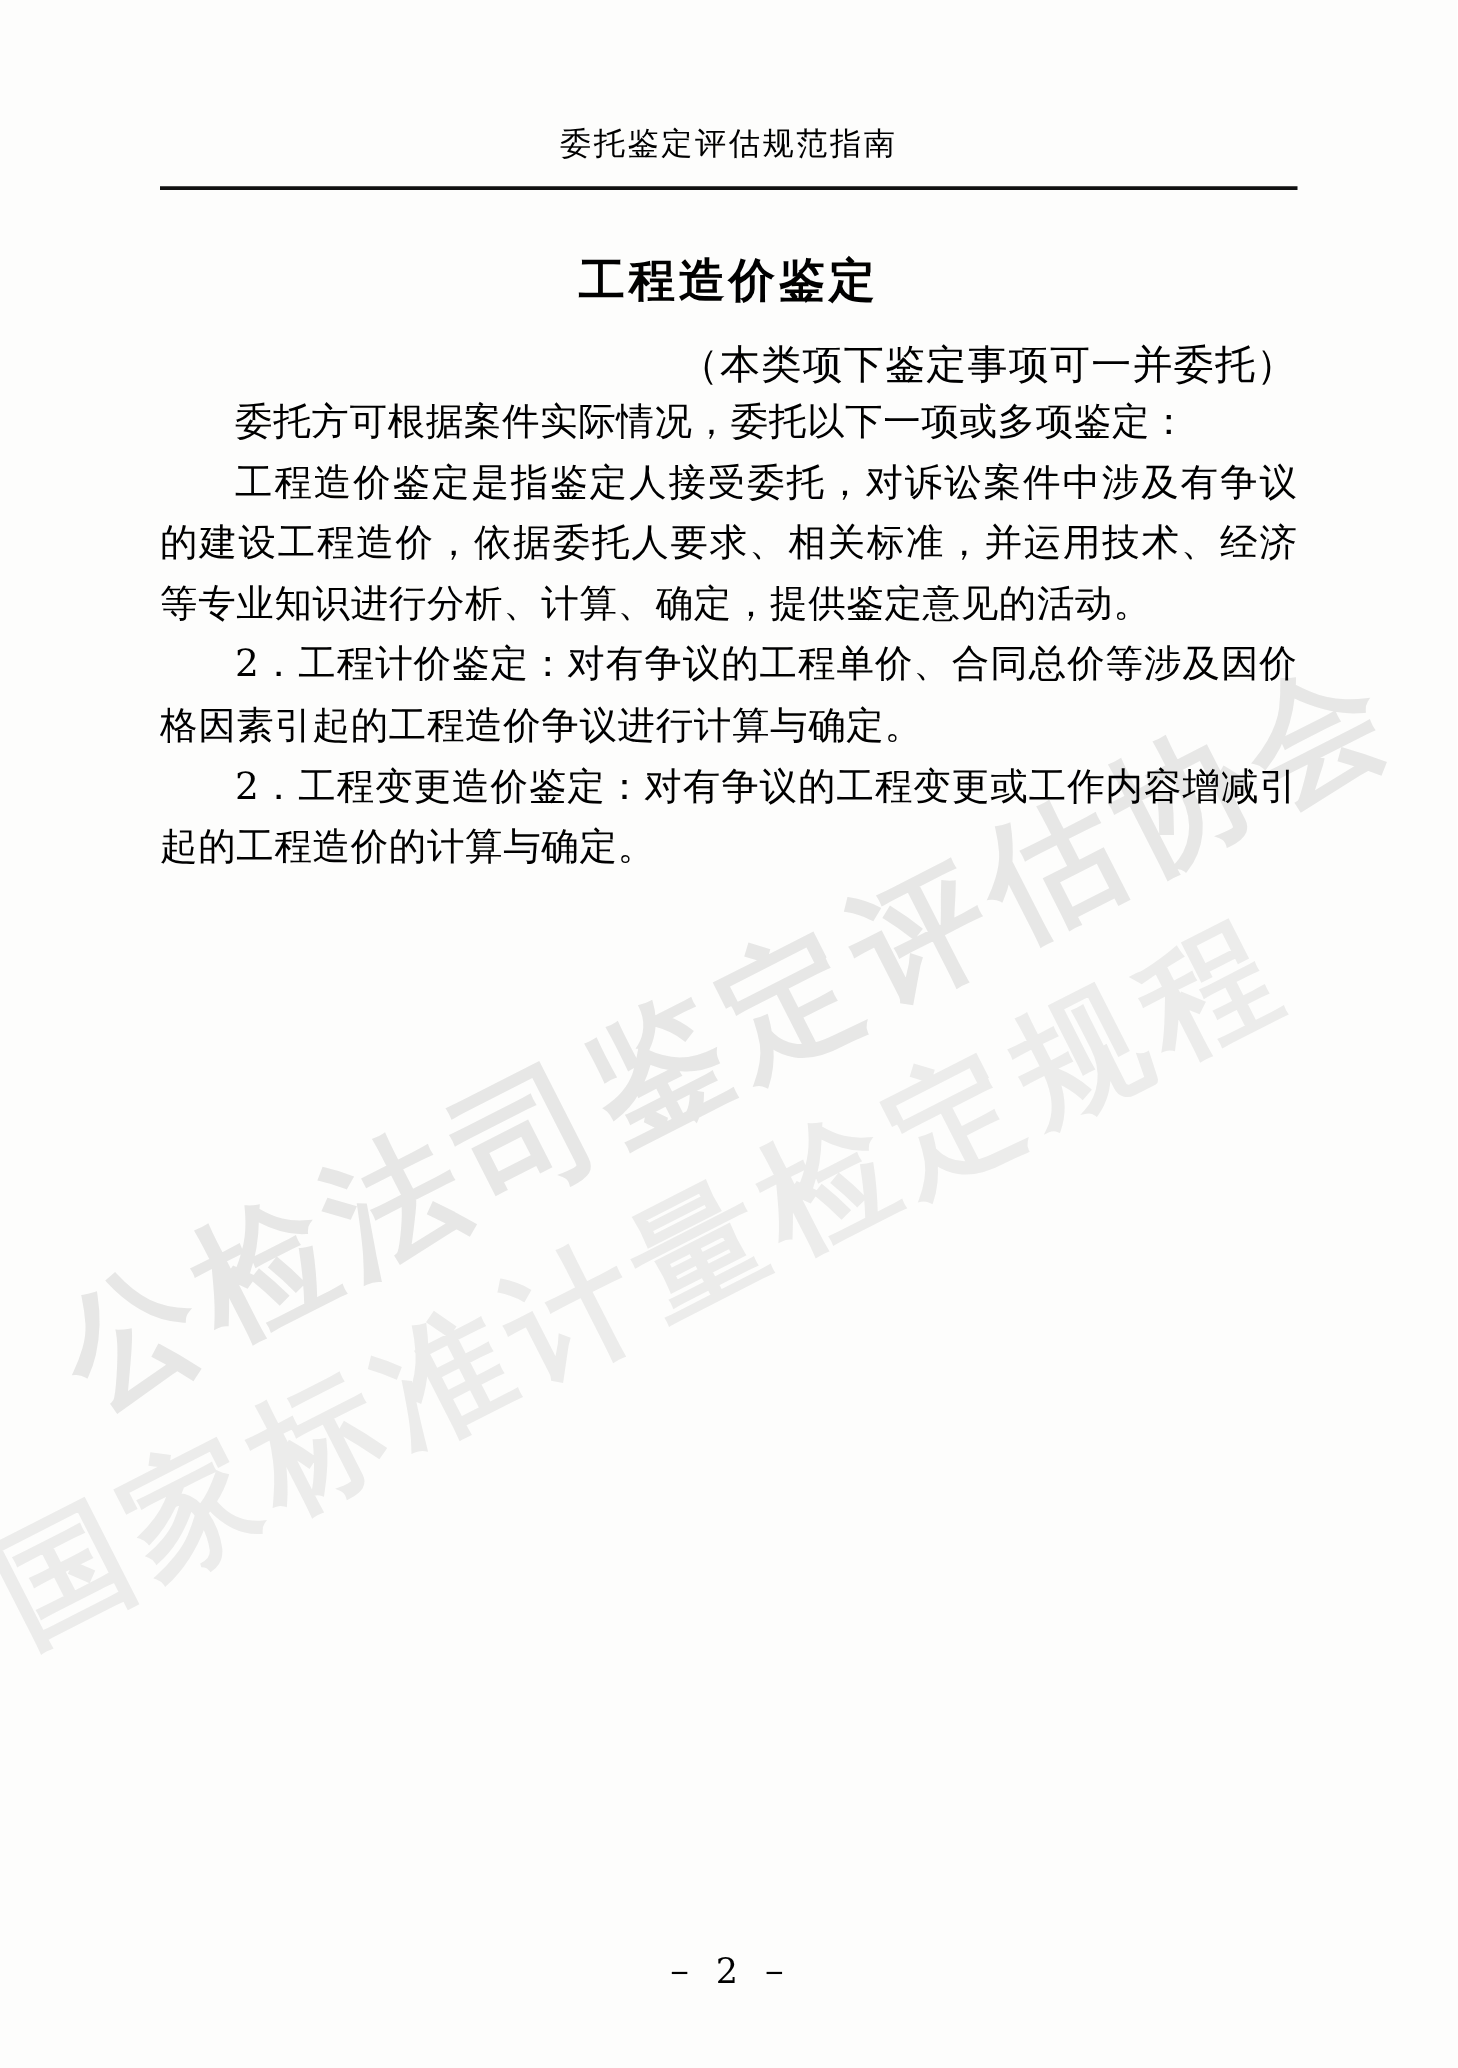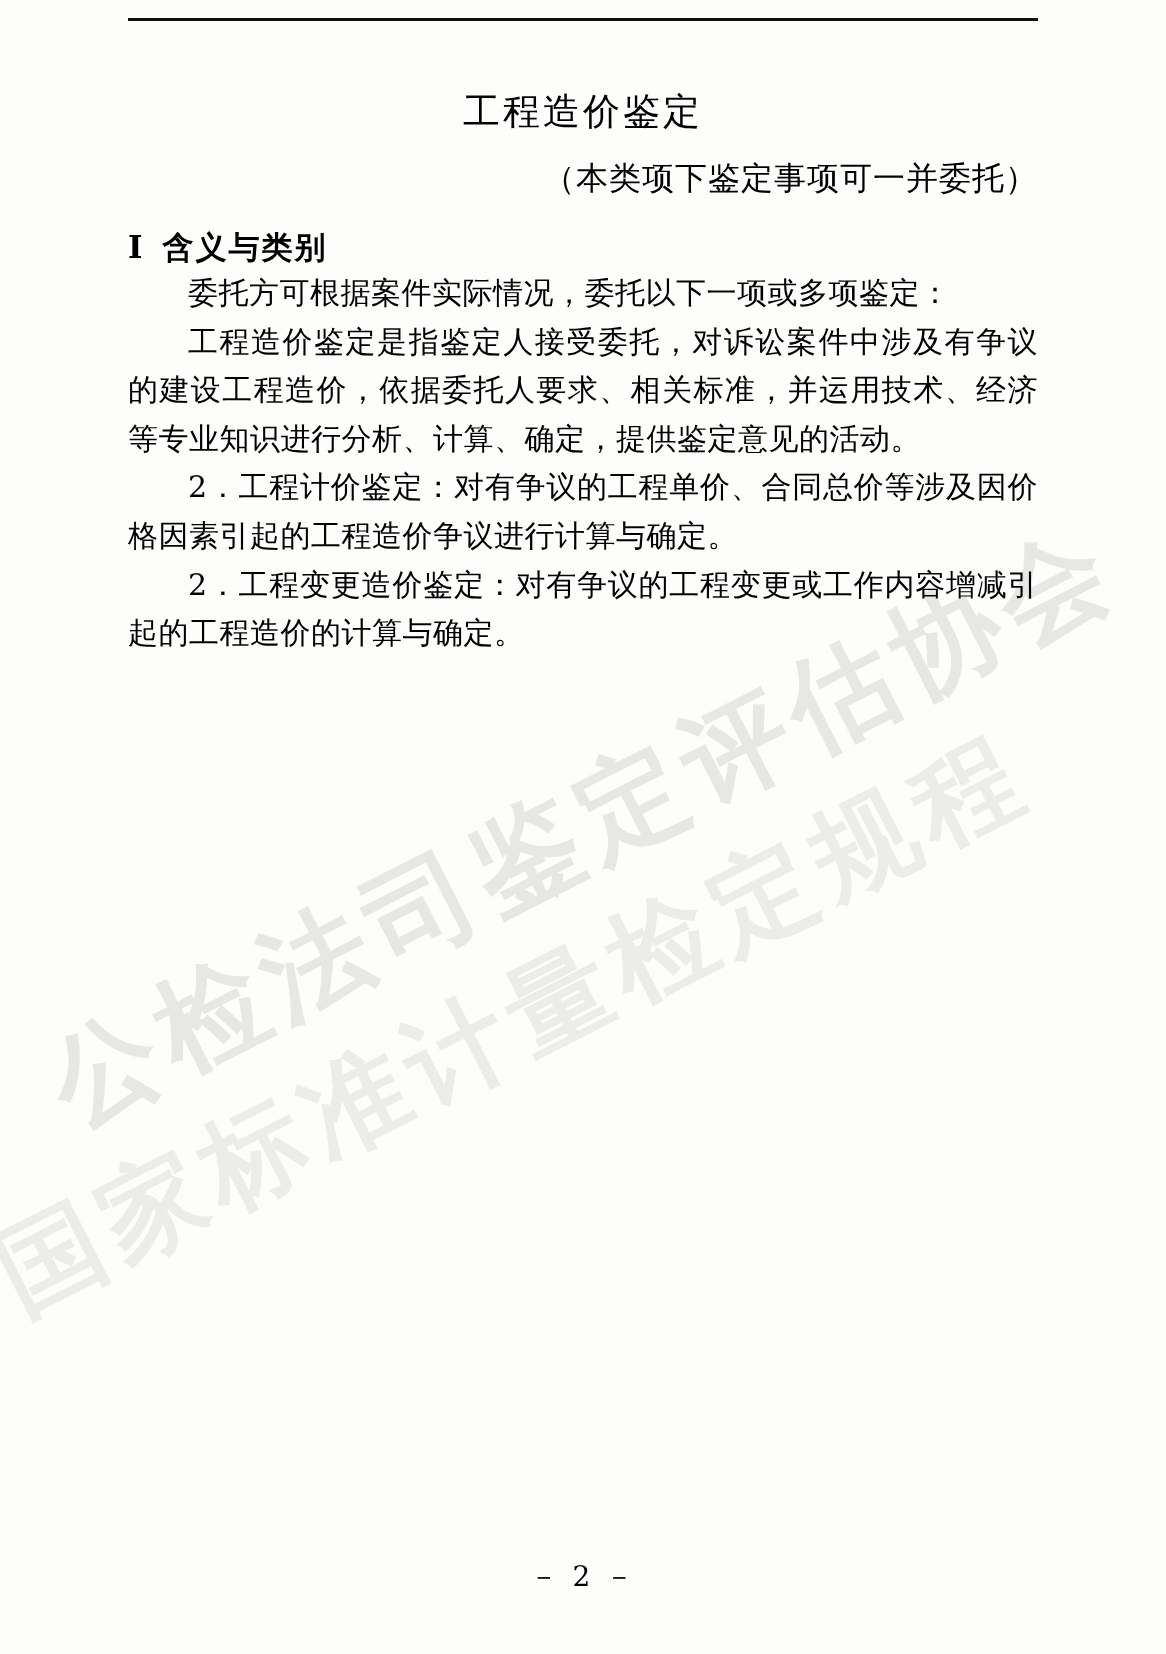--- a/index.html
+++ b/index.html
@@ -49,24 +49,24 @@
     text-align: center;
     font-size: 25px;
     letter-spacing: 2px;
     font-family: "DejaVu Serif", serif;
   }
   .header-rule {
     margin-top: 18px;
     border-bottom: 3px solid #111;
   }
   .doc-title {
-    margin-top: 66px;
+    margin-top: 48px;
     text-align: center;
     font-size: 37px;
-    font-weight: 400;
+    font-weight: 700;
     letter-spacing: 3px;
   }
   .doc-subtitle {
     margin-top: 20px;
     text-align: right;
     font-size: 32px;
     letter-spacing: 1px;
   }
   .section-head {
     margin-top: 26px;
@@ -102,28 +102,26 @@
 </head>
 <body>
 
 <div class="page">
 
   <div class="watermark">公检法司鉴定评估协会</div>
   <div class="watermark w2">国家标准计量检定规程</div>
 
   <div class="content">
 
+    <div class="header">委托鉴定评估规范指南</div>
     <div class="header-rule"></div>
 
     <div class="doc-title">工程造价鉴定</div>
     <div class="doc-subtitle">（本类项下鉴定事项可一并委托）</div>
 
-    <div class="section-head">
-      <span class="numeral">Ⅰ</span><span>含义与类别</span>
-    </div>
 
     <p class="body indent">委托方可根据案件实际情况，委托以下一项或多项鉴定：</p>
     <p class="body indent">工程造价鉴定是指鉴定人接受委托，对诉讼案件中涉及有争议的建设工程造价，依据委托人要求、相关标准，并运用技术、经济等专业知识进行分析、计算、确定，提供鉴定意见的活动。</p>
     <p class="body indent">2．工程计价鉴定：对有争议的工程单价、合同总价等涉及因价格因素引起的工程造价争议进行计算与确定。</p>
     <p class="body indent">2．工程变更造价鉴定：对有争议的工程变更或工作内容增减引起的工程造价的计算与确定。</p>
 
   </div>
 
   <div class="footer">－ 2 －</div>
 

